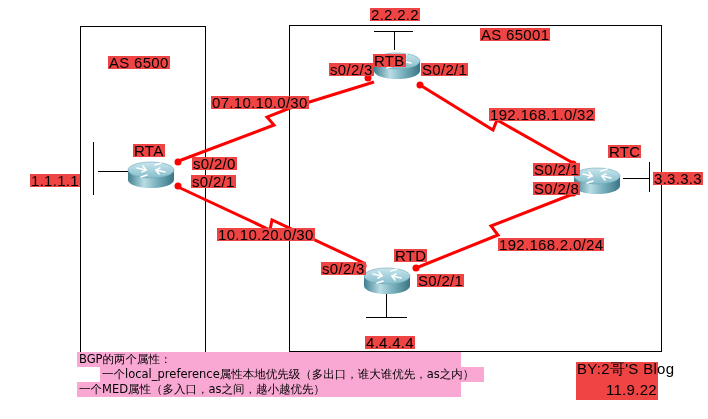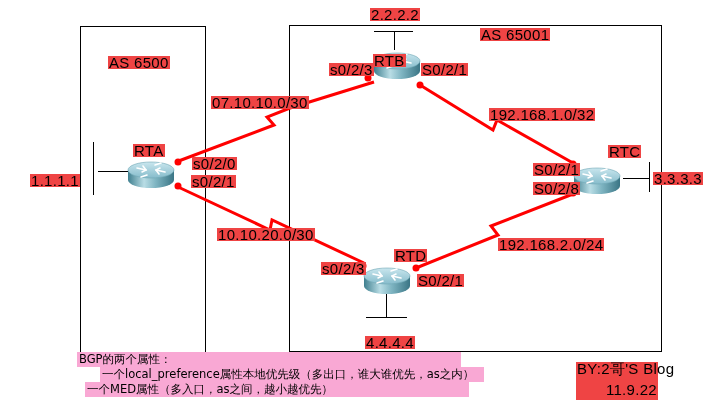--- a/index.html
+++ b/index.html
@@ -102,16 +102,16 @@
 <div class="lbl" style="left:191px;top:175px;">s0/2/1</div>
 <div class="lbl" style="left:329px;top:63px;">s0/2/3</div>
 <div class="lbl" style="left:421px;top:63px;">S0/2/1</div>
 <div class="lbl" style="left:533px;top:163px;">S0/2/1</div>
 <div class="lbl" style="left:533px;top:182px;">S0/2/8</div>
 <div class="lbl" style="left:321px;top:262px;">s0/2/3</div>
 <div class="lbl" style="left:417px;top:274px;">S0/2/1</div>
 
 <div class="note" style="left:77px;top:352px;width:380px;">BGP的两个属性：</div>
 <div class="note" style="left:69px;top:367px;width:380px;margin-left:31px;">一个local_preference属性本地优先级（多出口，谁大谁优先，as之内）</div>
-<div class="note" style="left:77px;top:382px;width:380px;margin-left:8px;">一个MED属性（多入口，as之间，越小越优先）</div>
+<div class="note" style="left:77px;top:382px;width:380px;">一个MED属性（多入口，as之间，越小越优先）</div>
 
 <div class="lbl" style="left:576px;top:362px;width:80px;height:22px;">BY:2哥'S Blog</div>
 <div class="lbl" style="left:576px;top:380px;width:80px;text-align:right;height:20px;line-height:20px;">11.9.22</div>
 
 </body></html>

